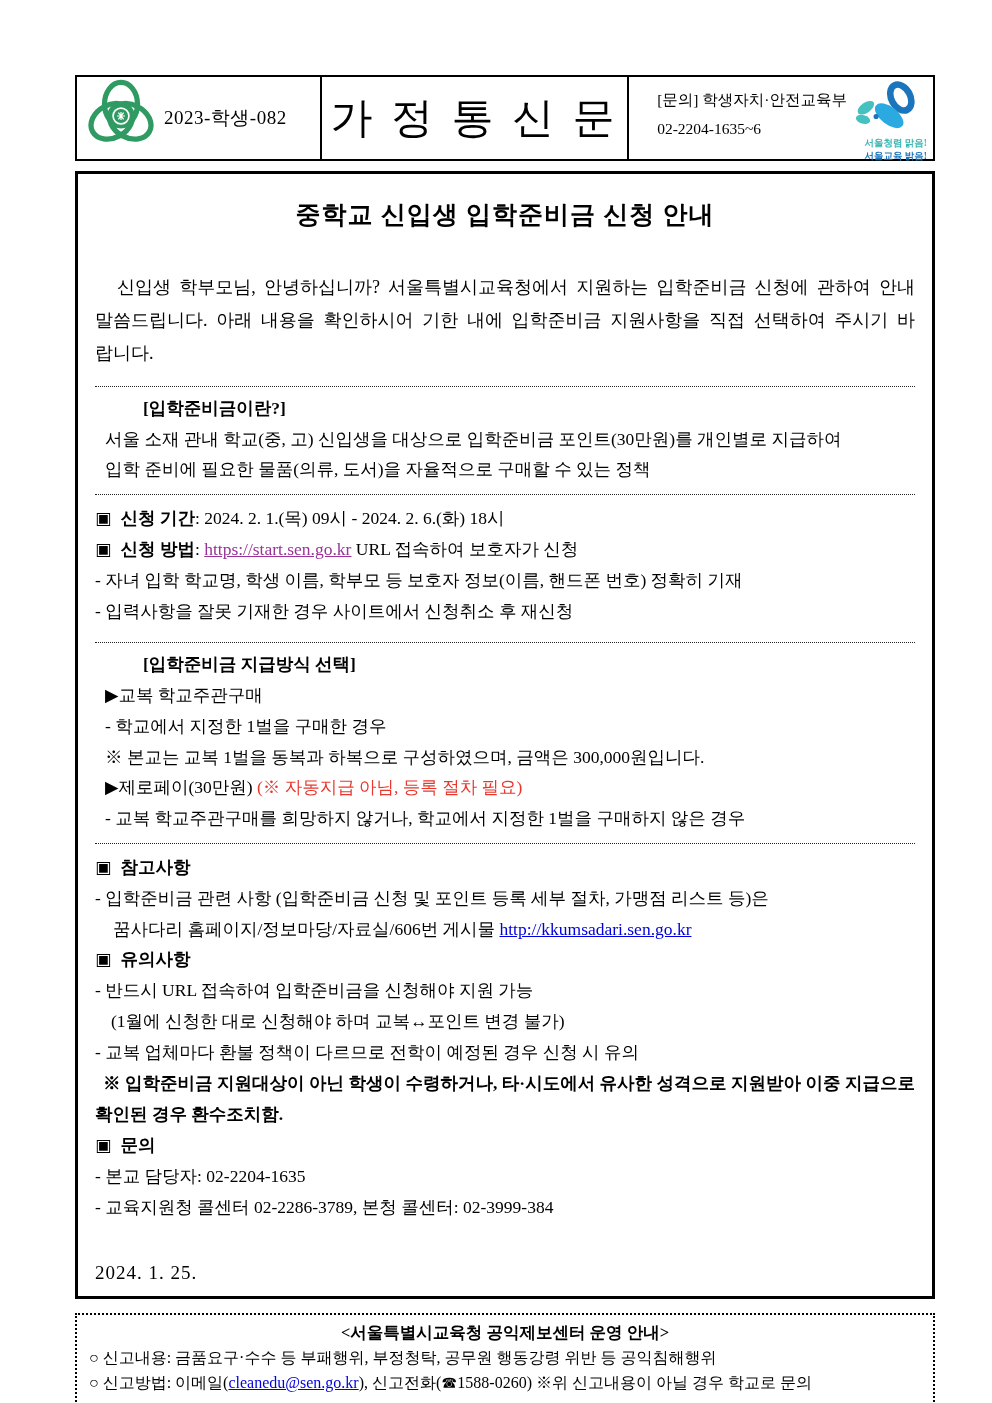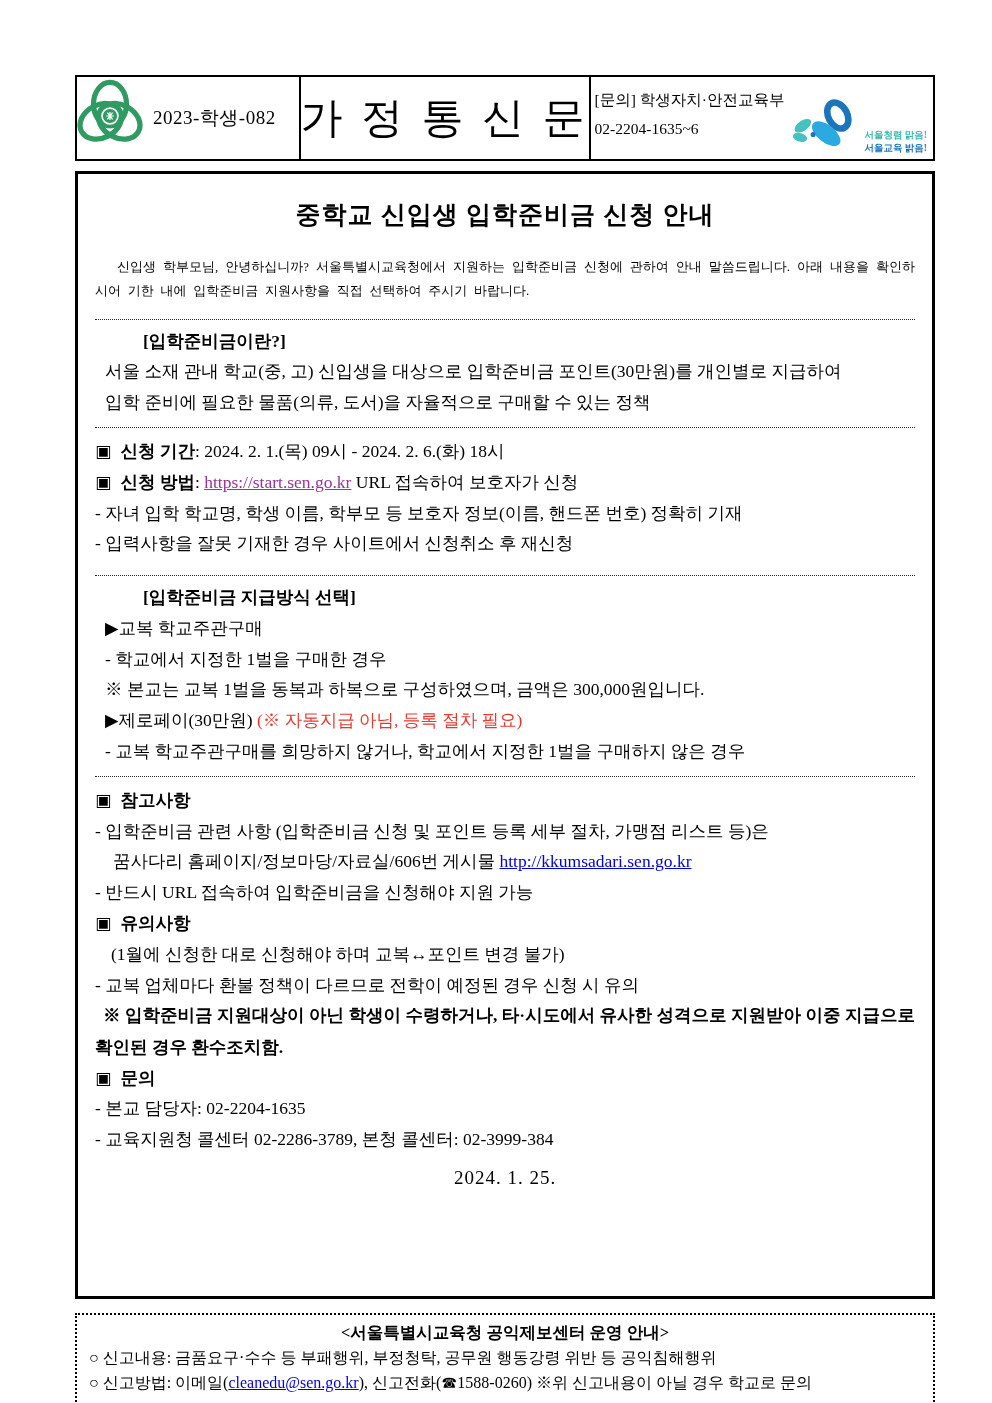--- a/index.html
+++ b/index.html
@@ -3,50 +3,50 @@
 <meta charset="utf-8">
 <style>
   * { margin:0; padding:0; box-sizing:border-box; }
   html,body { width:992px; height:1403px; background:#ffffff; overflow:hidden;
     font-family:"Liberation Serif","DejaVu Serif",serif; color:#000; }
   .page { width:992px; height:1403px; padding:75px 57px 0 75px; }
 
   
   .hdr { width:860px; height:86px; border:2px solid #000; display:flex; }
   .hdr-cell { height:100%; }
-  .hdr-left { width:261px; border-right:2px solid #000; display:flex; align-items:center; padding-left:0; }
+  .hdr-left { width:261px; border-right:2px solid #000; display:flex; align-items:center; padding-left:11px; }
   .doc-number { font-size:19px; margin-left:10px; letter-spacing:0.5px; }
   .hdr-mid { width:329px; border-right:2px solid #000; display:flex; align-items:center; justify-content:center; }
   .hdr-title { font-size:42px; letter-spacing:4px; white-space:nowrap; }
-  .hdr-right { flex:1; display:flex; padding:8px 4px 4px 4px; }
+  .hdr-right { flex:1; display:flex; padding:8px 4px 4px 28px; }
   .hdr-contact { font-size:15.5px; line-height:1.9; white-space:nowrap; }
-  .hdr-brand { flex:1; display:flex; flex-direction:row; align-items:flex-end; padding-right:2px; margin-top:-4px; }
+  .hdr-brand { flex:1; display:flex; flex-direction:column; align-items:flex-end; padding-right:2px; margin-top:-4px; }
   .slogan { font-size:9.5px; font-weight:bold; line-height:1.35; text-align:right; white-space:nowrap; }
   .slogan .s1 { color:#3db7b2; }
   .slogan .s2 { color:#1b75bc; }
 
   
   .main { width:860px; height:1128px; border:3px solid #000; margin-top:10px; padding:16px 17px 0 17px; overflow:hidden; }
   .notice-title { text-align:center; font-size:25px; font-weight:bold; letter-spacing:1px; margin-top:8px; }
-  .intro { margin-top:24px; font-size:13px; line-height:1.83; text-align:justify; text-indent:22px; word-spacing:3.5px; }
+  .intro { margin-top:40px; font-size:18px; line-height:1.83; text-align:justify; text-indent:22px; word-spacing:3.5px; }
 
   .dotbox { border-top:1.5px dotted #222; border-bottom:1.5px dotted #222; margin-top:16px; padding:7px 10px 9px 10px; }
   .dotbox .bx-title { font-weight:bold; font-size:17.5px; line-height:1.7;margin-left:38px; }
   .row { font-size:17.5px; line-height:1.76; }
   .rows { margin-top:8px; }
   .b { font-weight:bold; }
   .bullet { display:inline-block; margin-right:9px; }
   .red { color:#e8372d; }
   .link-purple { color:#993399; text-decoration:underline; cursor:pointer; }
   .link-blue { color:#0000dd; text-decoration:underline; cursor:pointer; }
   .indent-1 { padding-left:16px; }
   .indent-2 { padding-left:18px; }
   .warning { font-size:17.5px; line-height:1.78; font-weight:bold; text-align:justify; text-indent:8px; }
 
-  .date-line { text-align:center; font-size:19px; margin-top:12px; letter-spacing:1px; }
+  .date-line { text-align:left; font-size:19px; margin-top:40px; letter-spacing:1px; }
 
   
   .footer { width:860px; border:2px dotted #000; margin-top:14px; padding:6px 12px 8px 12px; }
   .ft-title { text-align:center; font-weight:bold; font-size:16.5px; line-height:1.5; }
   .ft-row { font-size:16px; line-height:1.55; white-space:nowrap; }
 </style>
 </head>
 <body>
 
 <div class="page">
@@ -129,24 +129,24 @@
 
     <div class="rows">
       <div class="row">
         <span class="bullet">▣</span><span class="b">참고사항</span>
       </div>
       <div class="row">- 입학준비금 관련 사항 (입학준비금 신청 및 포인트 등록 세부 절차, 가맹점 리스트 등)은</div>
       <div class="row indent-2">
         <span>꿈사다리 홈페이지/정보마당/자료실/606번 게시물 </span><span class="link-blue">http://kkumsadari.sen.go.kr</span>
       </div>
 
-      <div class="row">- 반드시 URL 접속하여 입학준비금을 신청해야 지원 가능</div>
       <div class="row">
         <span class="bullet">▣</span><span class="b">유의사항</span>
       </div>
+      <div class="row">- 반드시 URL 접속하여 입학준비금을 신청해야 지원 가능</div>
       <div class="row indent-1">(1월에 신청한 대로 신청해야 하며 교복↔포인트 변경 불가)</div>
       <div class="row">- 교복 업체마다 환불 정책이 다르므로 전학이 예정된 경우 신청 시 유의</div>
       <div class="warning">※ 입학준비금 지원대상이 아닌 학생이 수령하거나, 타·시도에서 유사한 성격으로 지원받아 이중 지급으로 확인된 경우 환수조치함.</div>
 
       <div class="row">
         <span class="bullet">▣</span><span class="b">문의</span>
       </div>
       <div class="row">- 본교 담당자: 02-2204-1635</div>
       <div class="row">- 교육지원청 콜센터 02-2286-3789, 본청 콜센터: 02-3999-384</div>
     </div>

